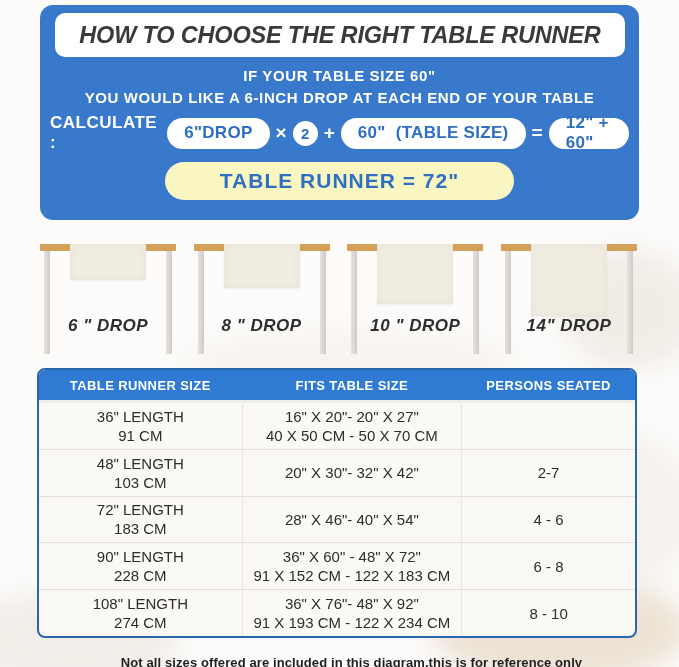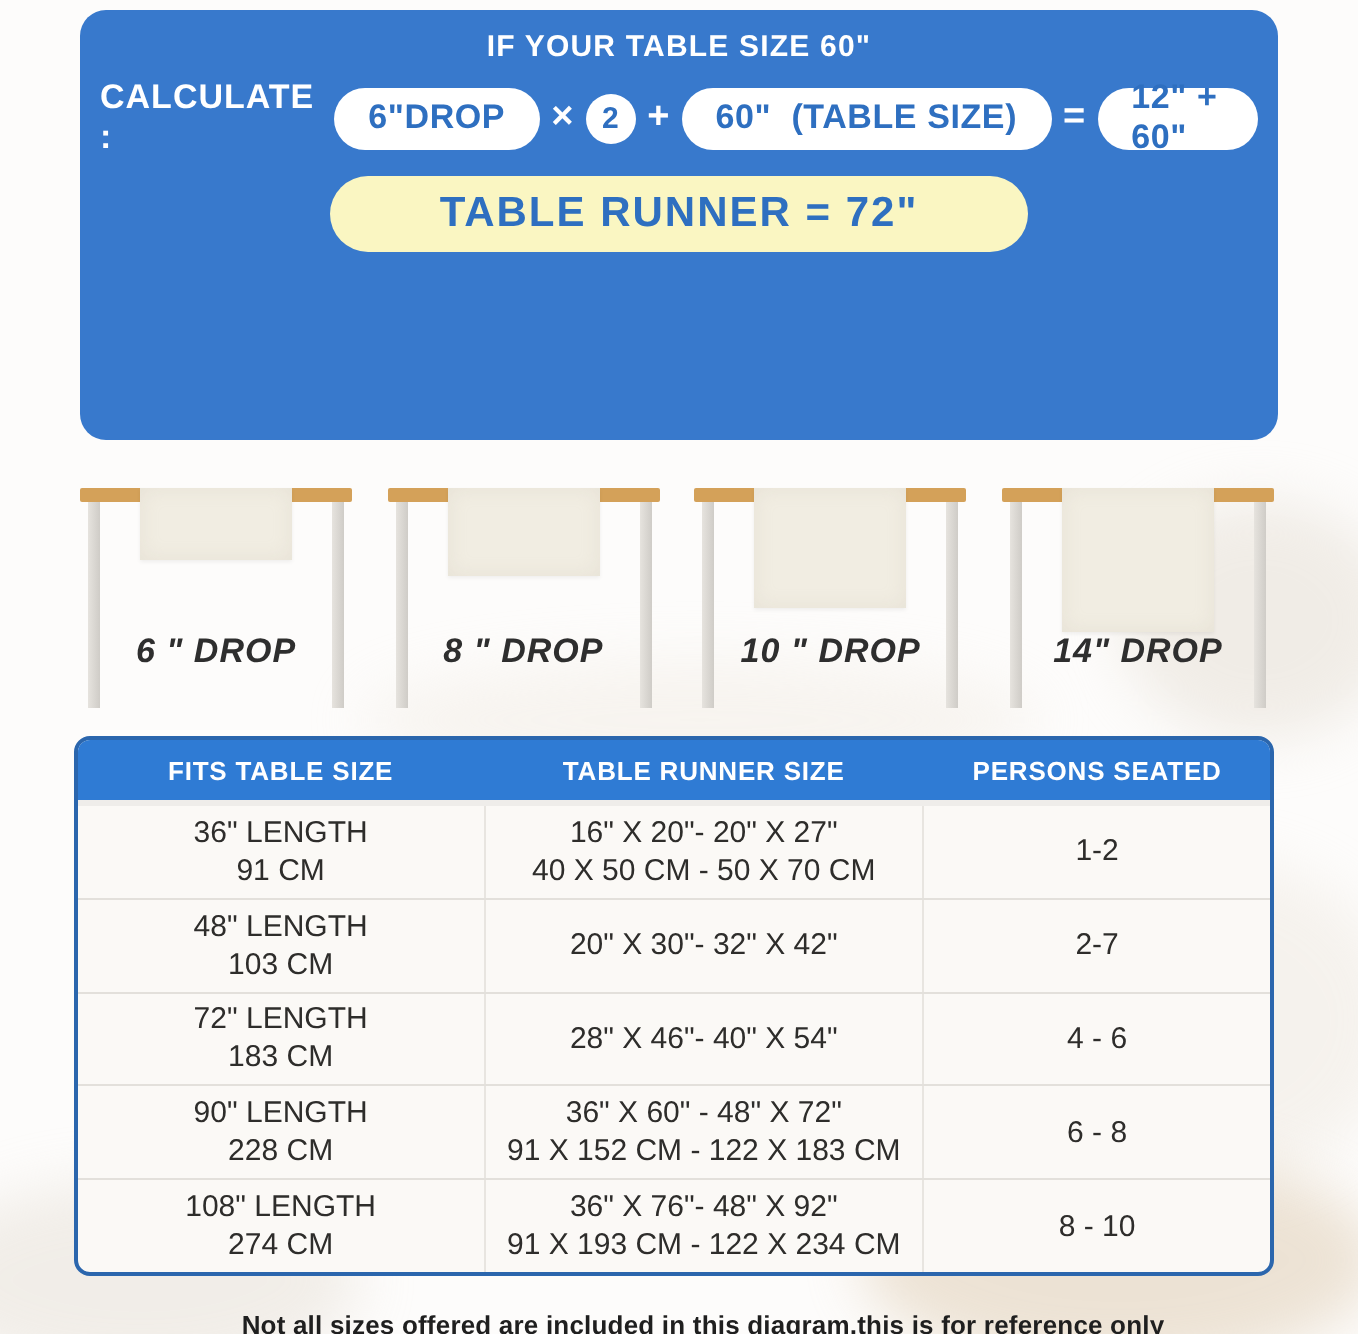--- a/index.html
+++ b/index.html
@@ -103,21 +103,25 @@
 
 <div class="canvas">
 
   <div class="blob blob-1"></div>
   <div class="blob blob-2"></div>
   <div class="blob blob-3"></div>
   <div class="blob blob-4"></div>
   <div class="blob blob-5"></div>
 
   <section class="top-panel">
+    <div class="title-box">
+      <h1>HOW TO CHOOSE THE RIGHT TABLE RUNNER</h1>
+    </div>
     <p class="sub1">IF YOUR TABLE SIZE 60"</p>
+    <p class="sub2">YOU WOULD LIKE A 6-INCH DROP AT EACH END OF YOUR TABLE</p>
 
     <div class="formula-row">
       <span class="calc-label">CALCULATE :</span>
       <span class="pill">6"DROP</span>
       <span class="op">×</span>
       <span class="mult-circle">2</span>
       <span class="op">+</span>
       <span class="pill pre">60"  (TABLE SIZE)</span>
       <span class="op">=</span>
       <span class="pill">12" + 60"</span>
@@ -157,36 +161,35 @@
       <div class="leg right"></div>
       <div class="tabletop"></div>
       <div class="runner" style="height:72px"></div>
       <div class="drop-label">14" DROP</div>
     </div>
 
   </section>
 
   <section class="size-table">
     <div class="thead">
+      <div class="hcell">TABLE RUNNER SIZE</div>
       <div class="hcell">FITS TABLE SIZE</div>
-      <div class="hcell">TABLE RUNNER SIZE</div>
       <div class="hcell">PERSONS SEATED</div>
     </div>
     <div class="tbody">
 
       <div class="trow">
         <div class="cell">
           <div>36" LENGTH</div>
           <div>91 CM</div>
         </div>
         <div class="cell mid">
           <div>16" X 20"- 20" X 27"</div>
           <div>40 X 50 CM - 50 X 70 CM</div>
         </div>
-        <div class="cell">1-2</div>
       </div>
 
       <div class="trow">
         <div class="cell">
           <div>48" LENGTH</div>
           <div>103 CM</div>
         </div>
         <div class="cell mid">
           <div>20" X 30"- 32" X 42"</div>
         </div>

